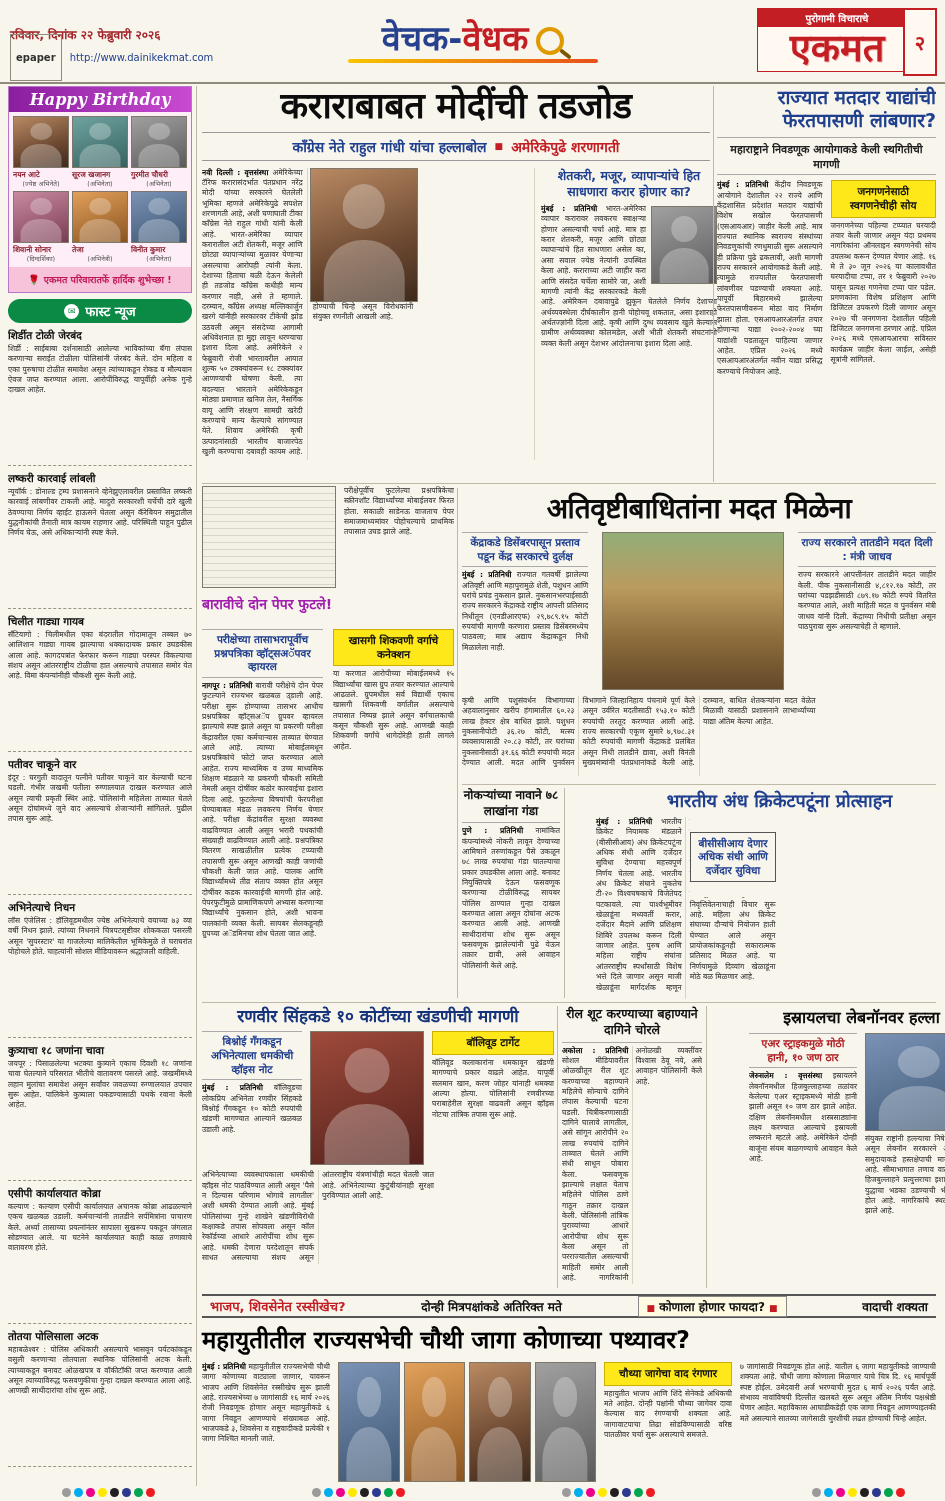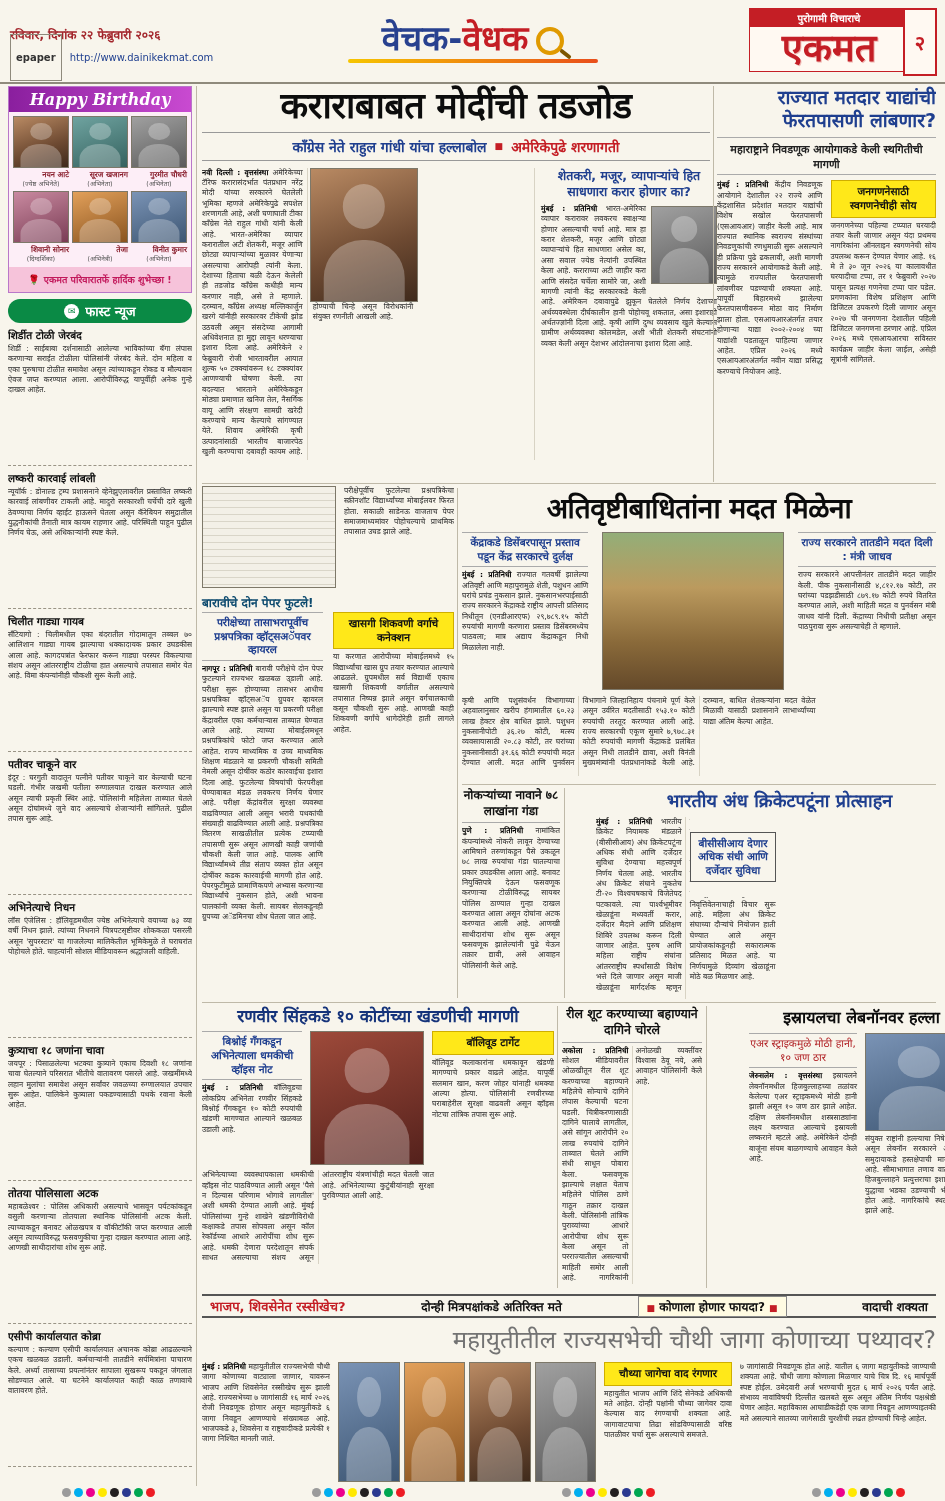--- a/index.html
+++ b/index.html
@@ -15,33 +15,33 @@
   .ep-box{border:1px solid #8f8a7c;padding:17px 5px;font-weight:bold;color:#333;margin-right:5px}
   .ep-url{color:#1f3f8f}
   .logo{position:absolute;left:318px;top:20px;width:310px;text-align:center;font-size:34px;font-weight:bold;line-height:1.1}
   .lg-b{color:#28418f}.lg-r{color:#c41e25}
   .logo .swoosh{display:block;height:4px;margin:2px 30px 0;border-radius:3px;
         background:linear-gradient(90deg,#f6c500,#e94e1b)}
   .mag{display:inline-block;width:20px;height:20px;border:4px solid #e09a00;border-radius:50%;
        position:relative;vertical-align:middle;margin-left:8px}
   .mag::after{content:"";position:absolute;width:13px;height:4px;background:#7c5600;
        right:-12px;bottom:-5px;transform:rotate(38deg);border-radius:2px}
-  .mast{position:absolute;right:36px;top:8px;width:158px;text-align:center;border:1px solid #c41e25;background:#fff9f2}
+  .mast{position:absolute;right:28px;top:8px;width:158px;text-align:center;border:1px solid #c41e25;background:#fff9f2}
   .mast-tag{background:#c41e25;color:#fff;font-size:10px;font-weight:bold;padding:2px 0}
   .mast-title{color:#c41e25;font-size:38px;font-weight:bold;line-height:1.15;text-shadow:1px 1px 0 #efb9b4}
   .pageno{position:absolute;right:8px;top:8px;width:30px;height:64px;border:2px solid #c41e25;color:#c41e25;
        font-size:20px;font-weight:bold;display:flex;align-items:center;justify-content:center;background:#fff9f2}
   
   .sidebar{position:absolute;left:8px;top:86px;width:184px;height:1400px}
   .bday{border:1px solid #b977c9;background:#fdeef7}
   .bday-hdr{background:linear-gradient(90deg,#8a1f9e,#c94ad1);color:#fff;text-align:center;
        font-family:"DejaVu Serif",serif;font-style:italic;font-weight:bold;font-size:16px;padding:3px 8px}
   .bday-grid{display:grid;grid-template-columns:repeat(3,1fr);gap:3px;padding:4px}
   .bd-photo{height:50px}
-  .bd-name{font-size:7.5px;font-weight:bold;color:#8a1f2e;text-align:right;margin-top:1px}
+  .bd-name{font-size:7.5px;font-weight:bold;color:#8a1f2e;text-align:left;margin-top:1px}
   .bd-role{font-size:6.5px;color:#555;text-align:center}
   .bday-wish{background:#f6c3da;color:#c2185b;font-weight:bold;font-size:9.5px;text-align:center;padding:6px 4px}
   .fn-hdr{margin-top:6px;background:#0a8a45;color:#fff;border-radius:13px;font-size:13px;font-weight:bold;
        text-align:center;padding:3px 0;display:flex;align-items:center;justify-content:center;gap:6px}
   .fn-ic{width:15px;height:15px;background:#fff;border-radius:50%;color:#0a8a45;font-size:9px;
        display:flex;align-items:center;justify-content:center}
   .fn-item{height:132px;overflow:hidden;padding:5px 0;border-bottom:1px dashed #9a9486}
   .fn-title{font-size:10.5px;font-weight:bold;color:#111;margin-bottom:2px}
   
   .photo{position:relative;border:1px solid #7d7869;overflow:hidden}
@@ -54,21 +54,21 @@
   .g-blue{background:linear-gradient(160deg,#7a93b5,#3d5673)}
   .g-teal{background:linear-gradient(160deg,#6fa3a0,#35625f)}
   .g-gray{background:linear-gradient(160deg,#a0a0a0,#5b5b5b)}
   .g-orange{background:linear-gradient(160deg,#e2a05a,#8a5420)}
   .g-pink{background:linear-gradient(160deg,#c98aa0,#7a3c55)}
   .g-flood{background:linear-gradient(180deg,#93ae78 0%,#bb9a5e 35%,#8a6a3a 70%,#64492a 100%)}
   .g-paper{background:repeating-linear-gradient(180deg,#f3f0e7 0 6px,#d9d5c8 6px 7px)}
   
   .blue-sub{color:#1f3f8f;font-weight:bold;font-size:10.5px;text-align:center;line-height:1.3;
        border-top:1px solid #aaa;border-bottom:1px solid #aaa;padding:3px 1px;margin-bottom:3px;break-inside:avoid}
-  .red-sub{color:#b02024;font-weight:normal;font-size:10.5px;text-align:center;line-height:1.3;
+  .red-sub{color:#b02024;font-weight:bold;font-size:10.5px;text-align:center;line-height:1.3;
        border-top:1px solid #aaa;border-bottom:1px solid #aaa;padding:3px 1px;margin-bottom:3px}
   .ybox{background:#ffe819;border:1px solid #cfae00;color:#111;font-weight:bold;font-size:10.5px;
        text-align:center;padding:4px 3px;line-height:1.3;margin-bottom:3px}
   .art-main{position:absolute;left:202px;top:86px;width:508px}
   .main-hl{font-size:36px;font-weight:bold;color:#0c0c0c;text-align:center;line-height:1.1;letter-spacing:-.5px}
   .main-sub{display:flex;justify-content:center;align-items:center;gap:8px;border-top:1px solid #999;
        border-bottom:1px solid #999;margin-top:6px;padding:4px 0;font-size:14px;font-weight:bold}
   .ms-l{color:#1f3f8f}.ms-r{color:#c41e25}.bl{color:#c41e25;font-size:9px}
   .bodywrap{position:relative;margin-top:7px;height:292px}
   .cols3{width:322px;height:100%;column-count:3;column-gap:10px;column-fill:auto;
@@ -88,21 +88,21 @@
   .flood-hl{font-size:28px;font-weight:bold;color:#0c0c0c;text-align:center;letter-spacing:-.5px}
   .flood-row{display:flex;gap:14px;margin-top:6px;height:158px;overflow:hidden}
   .fl-l{width:128px}.fl-r{width:140px}
   .fl-photo{width:182px;height:156px}
   .flood-bottom{margin-top:6px;height:80px;overflow:hidden;column-count:4;column-gap:8px;
        column-fill:auto;column-rule:1px solid #d8d3c4}
   .art-leak{position:absolute;left:202px;top:486px;width:252px;height:512px}
   .leak-top{display:flex;gap:8px;height:102px;overflow:hidden}
   .leak-photo{width:132px;height:100px}
   .leak-topcol{flex:1;overflow:hidden}
-  .leak-hl{font-size:12px;font-weight:bold;color:#0c4a6e;margin:6px 0 1px}
+  .leak-hl{font-size:14px;font-weight:bold;color:#a21caf;margin:6px 0 16px}
   .leak-wrap{position:relative;height:374px}
   .leak-cols{height:100%;column-count:2;column-gap:10px;column-fill:auto;overflow:hidden;
        column-rule:1px solid #d8d3c4}
   .leak-ybox{position:absolute;left:131px;top:0;width:121px;height:168px;background:#f8f5ec;overflow:hidden}
   .yb-body{font-size:7.5px;line-height:1.38;text-align:justify;color:#2b2b2b}
   .art-job{position:absolute;left:462px;top:788px;width:98px;height:212px;overflow:hidden}
   .job-hl{font-size:12px;font-weight:bold;color:#111;text-align:center;line-height:1.3;margin-bottom:3px;
        border-bottom:1px solid #aaa;padding-bottom:3px}
   .art-cricket{position:absolute;left:596px;top:788px;width:367px;height:212px}
   .cr-hl{color:#1f3f8f;font-size:18px;font-weight:bold;text-align:center}
@@ -129,21 +129,21 @@
   .is-hl{font-size:16px;font-weight:bold;color:#0c0c0c;text-align:center}
   .is-cols{display:flex;gap:8px;margin-top:5px;height:250px;overflow:hidden}
   .is-l{width:108px}.is-r{flex:1}
   .is-photo{width:106px;height:96px;margin-bottom:3px}
   .strip{position:absolute;left:202px;top:1294px;width:734px;height:24px;border-top:2px solid #555;
        border-bottom:2px solid #555;display:flex;align-items:center;justify-content:space-between;
        padding:0 8px;box-sizing:border-box;font-weight:bold}
   .st-red{color:#c41e25;font-size:13px}.st-b{color:#111;font-size:12px}
   .st-q{color:#111;font-size:12px;border:1px solid #888;padding:1px 8px;background:#fffbe2}
   .art-rs{position:absolute;left:202px;top:1322px;width:734px;height:164px}
-  .rs-hl{color:#737373;font-size:24px;font-weight:normal;text-align:right}
+  .rs-hl{color:#000000;font-size:24px;font-weight:bold;text-align:left}
   .rs-row{display:flex;gap:8px;margin-top:7px;height:122px;overflow:hidden}
   .rs-c1{width:128px}.rs-yc{width:128px}.rs-c2{flex:1}
   .rs-phs{width:258px;display:flex;gap:4px}
   .rs-ph{flex:1;height:118px}
   .marks{position:absolute;left:0;bottom:3px;width:945px;height:10px}
   .mgroup{position:absolute;top:0;display:flex;gap:3px}
   .mgroup i{width:9px;height:9px;border-radius:50%;display:block}
 </style>
 </head>
 <body>
@@ -230,26 +230,26 @@
         </div>
       <div class="fn-item">
           <div class="fn-title">अभिनेत्याचे निधन</div>
           <div class="txt">लॉस एंजेलिस : हॉलिवूडमधील ज्येष्ठ अभिनेत्याचे वयाच्या ७३ व्या वर्षी निधन झाले. त्यांच्या निधनाने चित्रपटसृष्टीवर शोककळा पसरली असून 'सुपरस्टार' या गाजलेल्या मालिकेतील भूमिकेमुळे ते घराघरांत पोहोचले होते. चाहत्यांनी सोशल मीडियावरून श्रद्धांजली वाहिली.</div>
         </div>
       <div class="fn-item">
           <div class="fn-title">कुत्र्याचा १८ जणांना चावा</div>
           <div class="txt">जयपूर : पिसाळलेल्या भटक्या कुत्र्याने एकाच दिवशी १८ जणांना चावा घेतल्याने परिसरात भीतीचे वातावरण पसरले आहे. जखमींमध्ये लहान मुलांचा समावेश असून सर्वांवर जवळच्या रुग्णालयात उपचार सुरू आहेत. पालिकेने कुत्र्याला पकडण्यासाठी पथके रवाना केली आहेत.</div>
         </div>
       <div class="fn-item">
+          <div class="fn-title">एसीपी कार्यालयात कोब्रा</div>
+          <div class="txt">कल्याण : कल्याण एसीपी कार्यालयात अचानक कोब्रा आढळल्याने एकच खळबळ उडाली. कर्मचाऱ्यांनी तातडीने सर्पमित्रांना पाचारण केले. अर्ध्या तासाच्या प्रयत्नांनंतर सापाला सुखरूप पकडून जंगलात सोडण्यात आले. या घटनेने कार्यालयात काही काळ तणावाचे वातावरण होते.</div>
+        </div>
+      <div class="fn-item">
           <div class="fn-title">तोतया पोलिसाला अटक</div>
           <div class="txt">महाबळेश्वर : पोलिस अधिकारी असल्याचे भासवून पर्यटकांकडून वसुली करणाऱ्या तोतयाला स्थानिक पोलिसांनी अटक केली. त्याच्याकडून बनावट ओळखपत्र व वॉकीटॉकी जप्त करण्यात आली असून त्याच्याविरुद्ध फसवणुकीचा गुन्हा दाखल करण्यात आला आहे. आणखी साथीदारांचा शोध सुरू आहे.</div>
-        </div>
-      <div class="fn-item">
-          <div class="fn-title">एसीपी कार्यालयात कोब्रा</div>
-          <div class="txt">कल्याण : कल्याण एसीपी कार्यालयात अचानक कोब्रा आढळल्याने एकच खळबळ उडाली. कर्मचाऱ्यांनी तातडीने सर्पमित्रांना पाचारण केले. अर्ध्या तासाच्या प्रयत्नांनंतर सापाला सुखरूप पकडून जंगलात सोडण्यात आले. या घटनेने कार्यालयात काही काळ तणावाचे वातावरण होते.</div>
         </div>
     </div>
   </div>
 
   <div class="art-main">
     <div class="main-hl">कराराबाबत मोदींची तडजोड</div>
     <div class="main-sub">
       <span class="ms-l">काँग्रेस नेते राहुल गांधी यांचा हल्लाबोल</span>
       <span class="bl">■</span>
       <span class="ms-r">अमेरिकेपुढे शरणागती</span>

